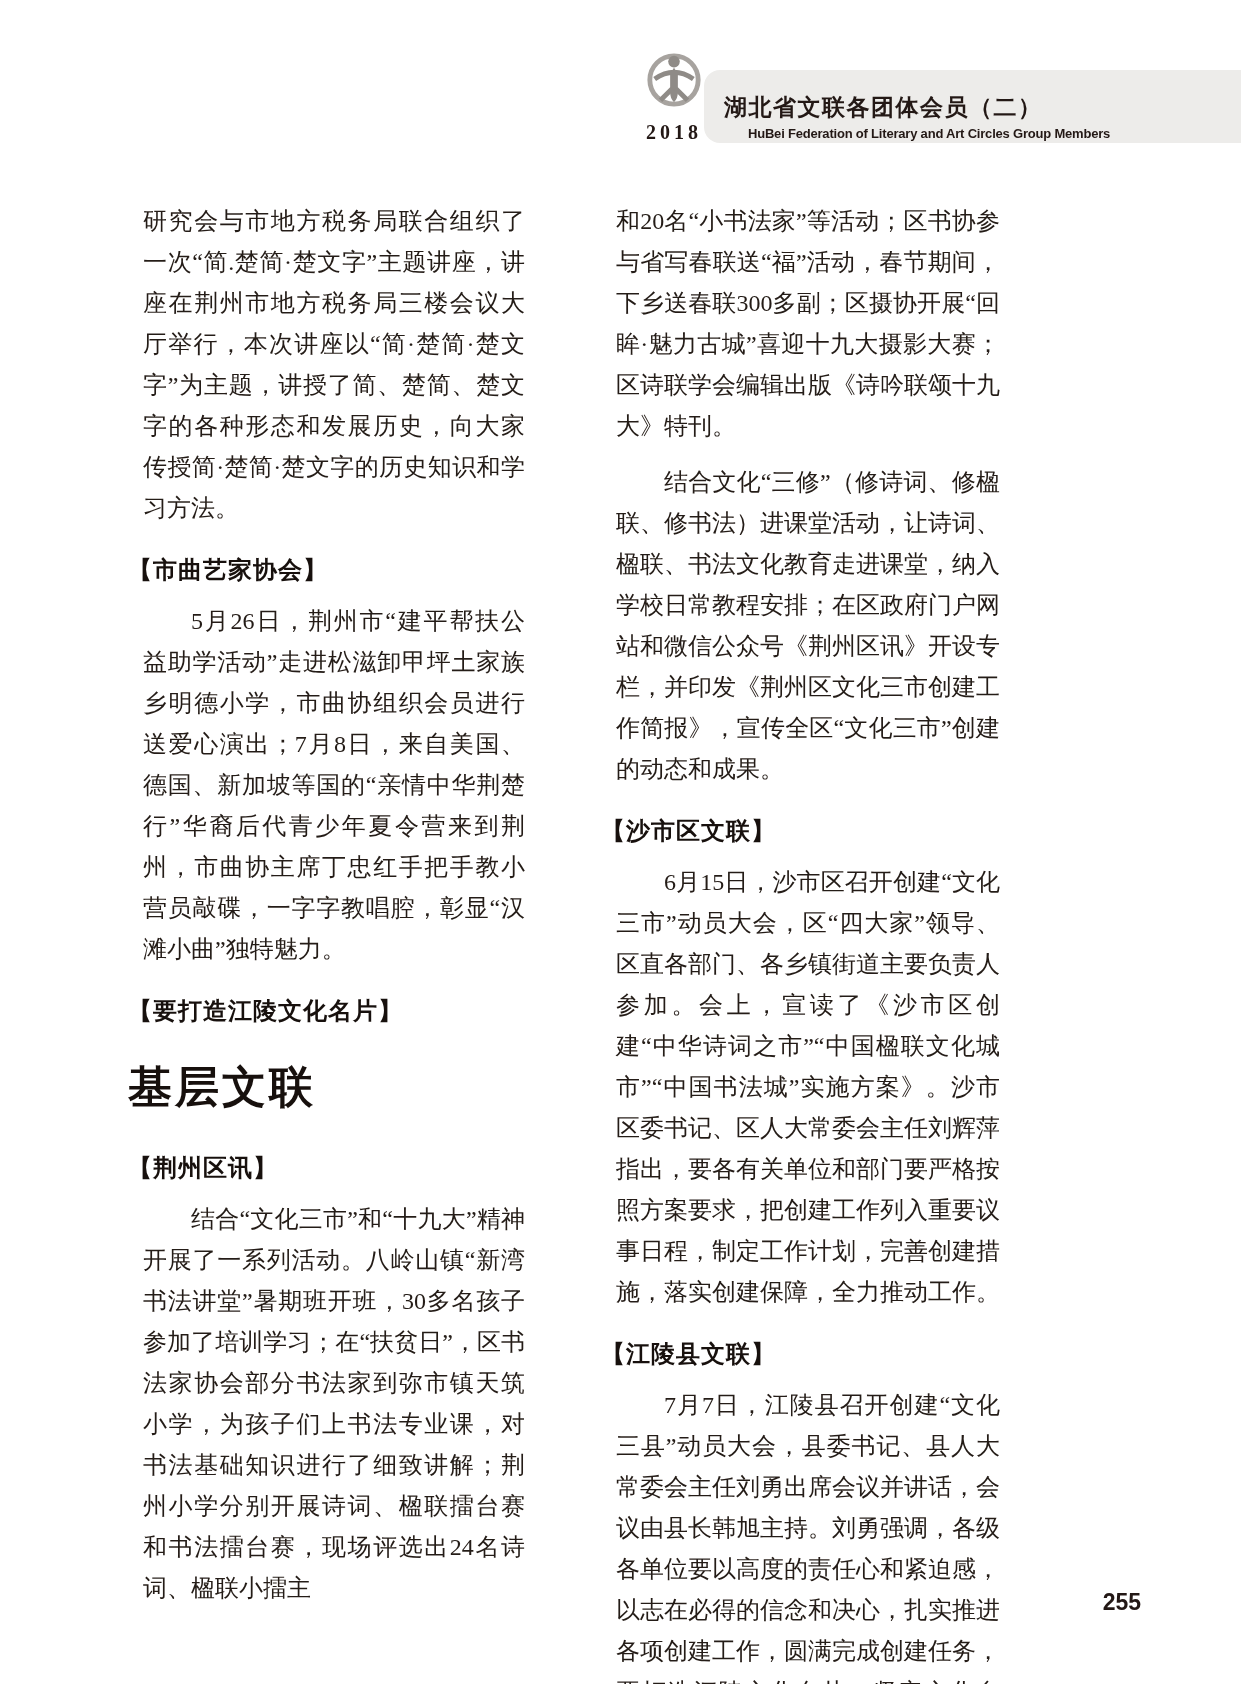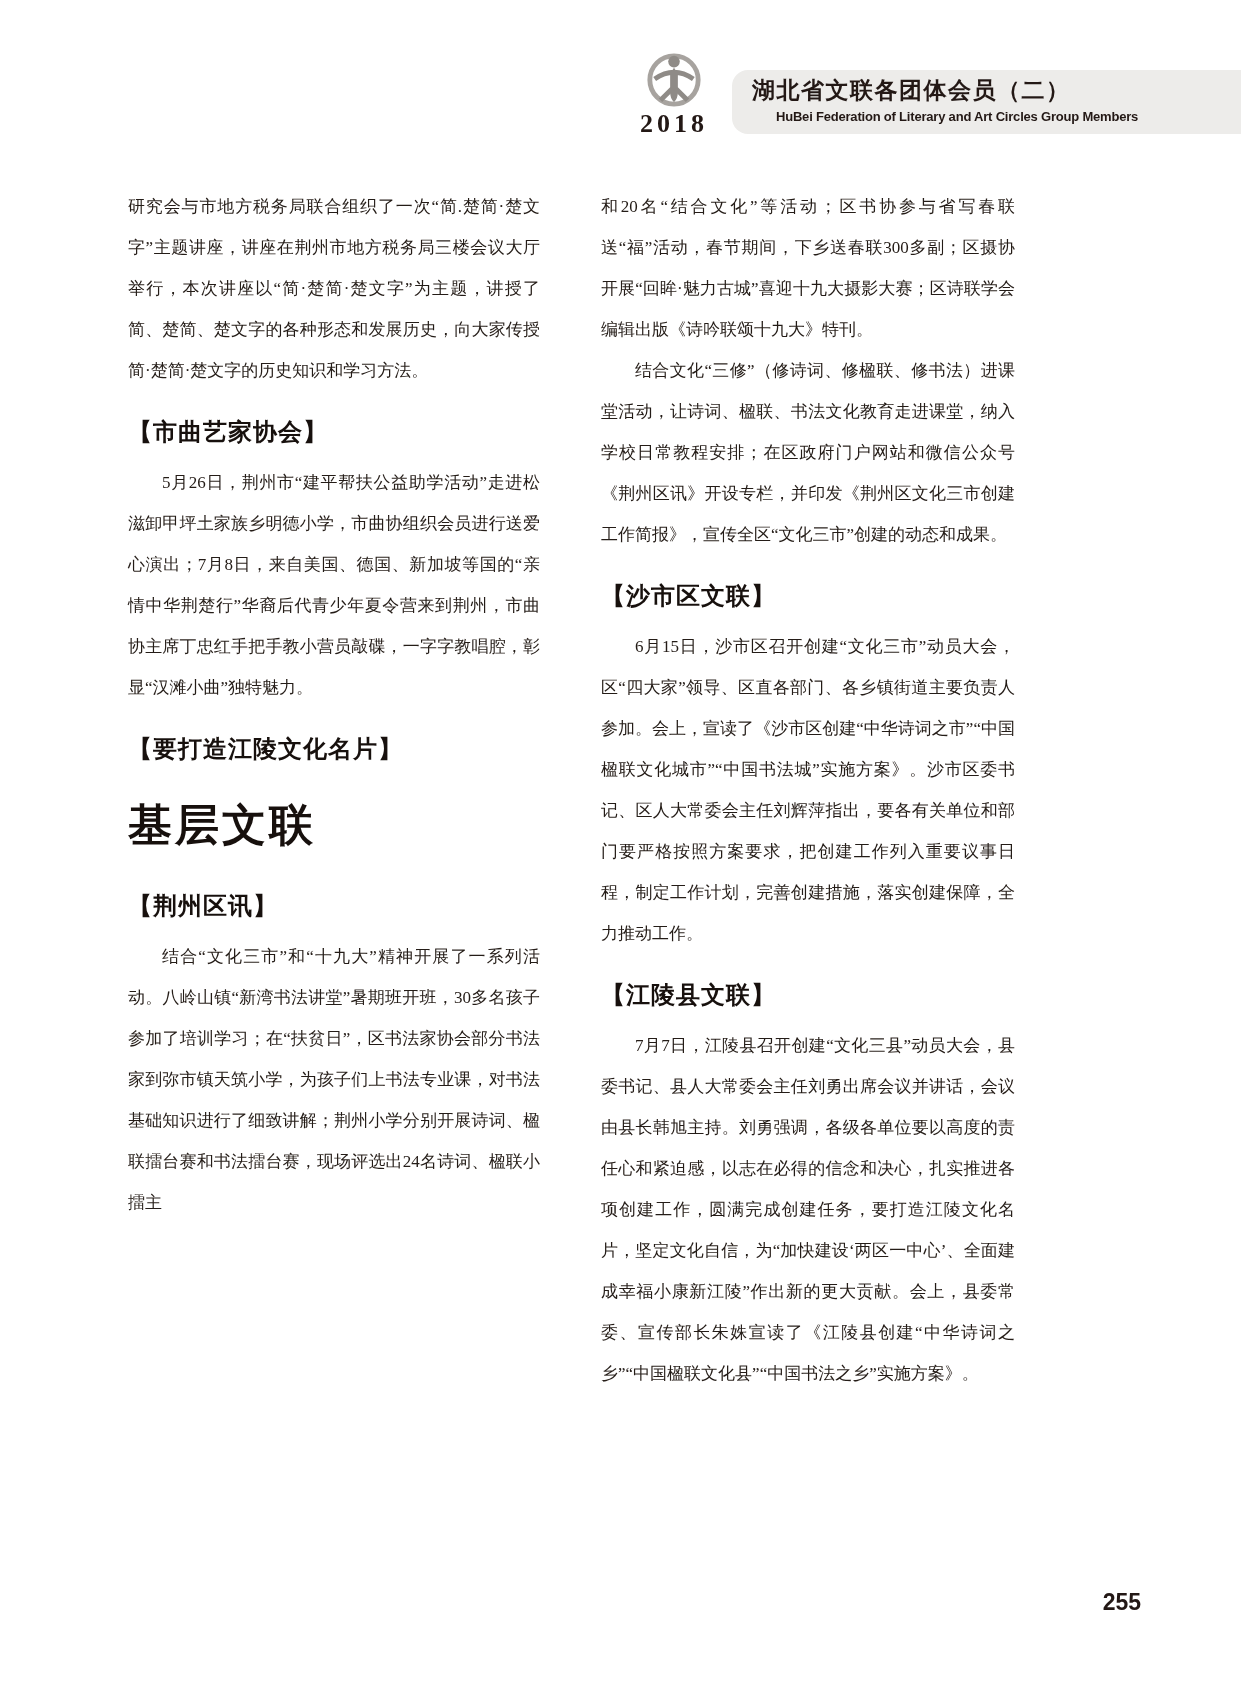--- a/index.html
+++ b/index.html
@@ -12,51 +12,51 @@
     color:#241c17;
   }
 
   
   .logo-block {
     position:absolute; left:628px; top:50px; width:92px;
     text-align:center;
   }
   .logo-block svg { display:block; margin:0 auto; }
   .logo-year {
-    margin-top:1px;
+    margin-top:13px;
     font-family:"Liberation Serif","DejaVu Serif",serif;
-    font-weight:bold; font-size:26px; letter-spacing:4px;
+    font-weight:bold; font-size:20px; letter-spacing:4px;
     color:#231815;
   }
   .header-band {
-    position:absolute; left:732px; right:0; top:70px; height:64px;
+    position:absolute; left:704px; right:0; top:70px; height:73px;
     background:#edecea;
     border-radius:16px 0 0 16px;
-    padding:5px 0 0 20px;
+    padding:22px 0 0 20px;
     box-sizing:border-box;
   }
   .header-title-cn {
     font-family:"Liberation Sans","DejaVu Sans",sans-serif;
     font-weight:bold; font-size:23px; letter-spacing:1.5px;
     color:#231815; line-height:30px; white-space:nowrap;
   }
   .header-title-en {
     font-family:"Liberation Sans","DejaVu Sans",sans-serif;
     font-weight:bold; font-size:13px; letter-spacing:-0.2px;
     color:#231815; line-height:19px; margin-top:2px; white-space:nowrap;margin-left:24px;
   }
 
   
   .column { position:absolute; top:186px; }
   .column-left  { left:128px; width:412px; }
   .column-right { left:601px; width:414px; }
 
   .paragraph {
-    margin:0;
-    font-size:17px; line-height:41px;
+    margin:15px;
+    font-size:24px; line-height:41px;
     text-align:justify;
     text-indent:2em;
     color:#241c17;
   }
   .no-indent { text-indent:0; }
 
   .heading {
     font-family:"Liberation Sans","DejaVu Sans",sans-serif;
     font-weight:bold; font-size:24px; letter-spacing:1px;
     color:#17100d;
@@ -106,21 +106,21 @@
   <div class="column column-left">
       <p class="paragraph no-indent">研究会与市地方税务局联合组织了一次“简.楚简·楚文字”主题讲座，讲座在荆州市地方税务局三楼会议大厅举行，本次讲座以“简·楚简·楚文字”为主题，讲授了简、楚简、楚文字的各种形态和发展历史，向大家传授简·楚简·楚文字的历史知识和学习方法。</p>
       <h3 class="heading">【市曲艺家协会】</h3>
       <p class="paragraph">5月26日，荆州市“建平帮扶公益助学活动”走进松滋卸甲坪土家族乡明德小学，市曲协组织会员进行送爱心演出；7月8日，来自美国、德国、新加坡等国的“亲情中华荆楚行”华裔后代青少年夏令营来到荆州，市曲协主席丁忠红手把手教小营员敲碟，一字字教唱腔，彰显“汉滩小曲”独特魅力。</p>
       <h3 class="heading">【要打造江陵文化名片】</h3>
       <h1 class="big-title">基层文联</h1>
       <h3 class="heading">【荆州区讯】</h3>
       <p class="paragraph">结合“文化三市”和“十九大”精神开展了一系列活动。八岭山镇“新湾书法讲堂”暑期班开班，30多名孩子参加了培训学习；在“扶贫日”，区书法家协会部分书法家到弥市镇天筑小学，为孩子们上书法专业课，对书法基础知识进行了细致讲解；荆州小学分别开展诗词、楹联擂台赛和书法擂台赛，现场评选出24名诗词、楹联小擂主</p>
     </div>
   <div class="column column-right">
-      <p class="paragraph no-indent">和20名“结合文化”等活动；区书协参与省写春联送“福”活动，春节期间，下乡送春联300多副；区摄协开展“回眸·魅力古城”喜迎十九大摄影大赛；区诗联学会编辑出版《诗吟联颂十九大》特刊。</p>
+      <p class="paragraph no-indent">和20名“小书法家”等活动；区书协参与省写春联送“福”活动，春节期间，下乡送春联300多副；区摄协开展“回眸·魅力古城”喜迎十九大摄影大赛；区诗联学会编辑出版《诗吟联颂十九大》特刊。</p>
       <p class="paragraph">结合文化“三修”（修诗词、修楹联、修书法）进课堂活动，让诗词、楹联、书法文化教育走进课堂，纳入学校日常教程安排；在区政府门户网站和微信公众号《荆州区讯》开设专栏，并印发《荆州区文化三市创建工作简报》，宣传全区“文化三市”创建的动态和成果。</p>
       <h3 class="heading">【沙市区文联】</h3>
       <p class="paragraph">6月15日，沙市区召开创建“文化三市”动员大会，区“四大家”领导、区直各部门、各乡镇街道主要负责人参加。会上，宣读了《沙市区创建“中华诗词之市”“中国楹联文化城市”“中国书法城”实施方案》。沙市区委书记、区人大常委会主任刘辉萍指出，要各有关单位和部门要严格按照方案要求，把创建工作列入重要议事日程，制定工作计划，完善创建措施，落实创建保障，全力推动工作。</p>
       <h3 class="heading">【江陵县文联】</h3>
       <p class="paragraph">7月7日，江陵县召开创建“文化三县”动员大会，县委书记、县人大常委会主任刘勇出席会议并讲话，会议由县长韩旭主持。刘勇强调，各级各单位要以高度的责任心和紧迫感，以志在必得的信念和决心，扎实推进各项创建工作，圆满完成创建任务，要打造江陵文化名片，坚定文化自信，为“加快建设‘两区一中心’、全面建成幸福小康新江陵”作出新的更大贡献。会上，县委常委、宣传部长朱姝宣读了《江陵县创建“中华诗词之乡”“中国楹联文化县”“中国书法之乡”实施方案》。</p>
     </div>
 
   <div class="page-number">255</div>
 
 </div>

